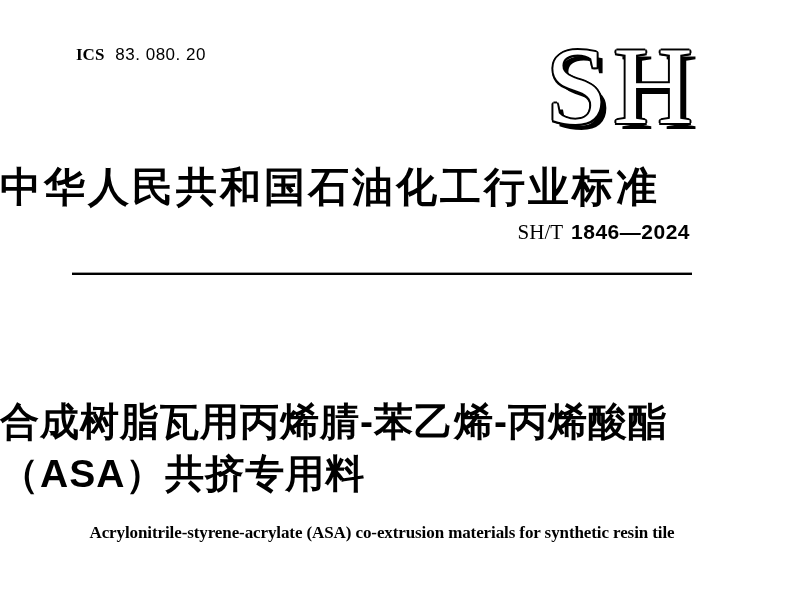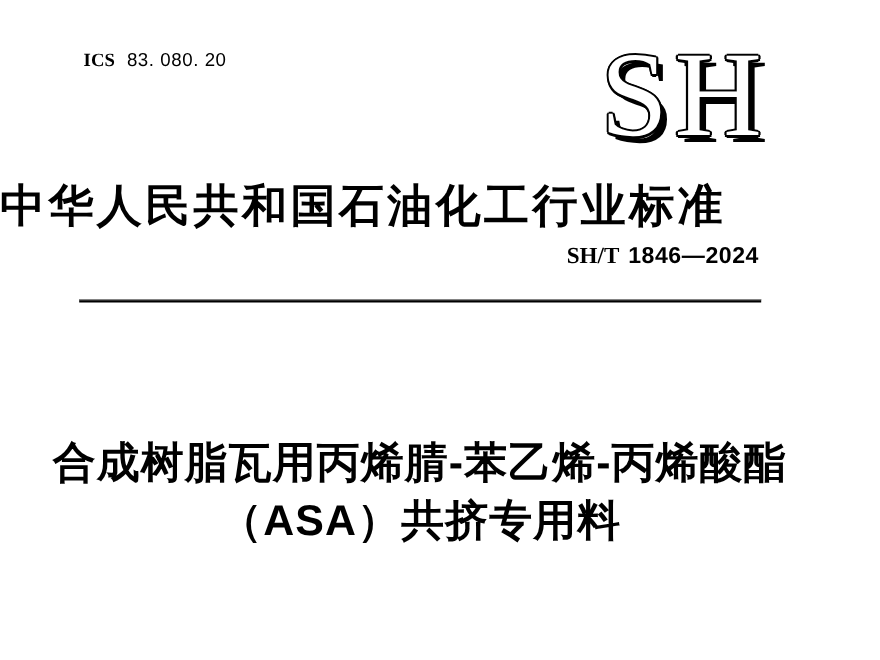--- a/index.html
+++ b/index.html
@@ -82,21 +82,21 @@
   
   .std-no {
     position: absolute;
     right: 74px;
     top: 220px;
     font-size: 21px;
     white-space: nowrap;
   }
   .std-no .std-prefix {
     font-family: "Liberation Serif", serif;
-    font-weight: bold;
+    font-weight: normal;
   }
   .std-no .std-number {
     font-family: "Liberation Sans", sans-serif;
     font-weight: bold;
     margin-left: 8px;
     letter-spacing: 0.5px;
   }
 
   
   .rule {
@@ -109,21 +109,20 @@
     border-top: 1px solid #9a9a9a;
     box-sizing: border-box;
   }
 
   
   .title-cn {
     position: absolute;
     left: 0;
     right: 0;
     top: 396px;
-    text-align: center;
     font-family: "Liberation Sans", sans-serif;
     font-weight: bold;
     font-size: 39px;
     line-height: 52px;
     letter-spacing: 1px;
     white-space: nowrap;
   }
 
   
   .title-en {
@@ -161,14 +160,15 @@
     <span class="std-prefix">SH/T</span><span class="std-number">1846—2024</span>
   </div>
 
   <div class="rule"></div>
 
   <div class="title-cn">
     <div>合成树脂瓦用丙烯腈-苯乙烯-丙烯酸酯</div>
     <div>（ASA）共挤专用料</div>
   </div>
 
+  <div class="title-en">Acrylonitrile-styrene-acrylate (ASA) co-extrusion materials for synthetic resin tile</div>
 
 </div>
 
 </body></html>

